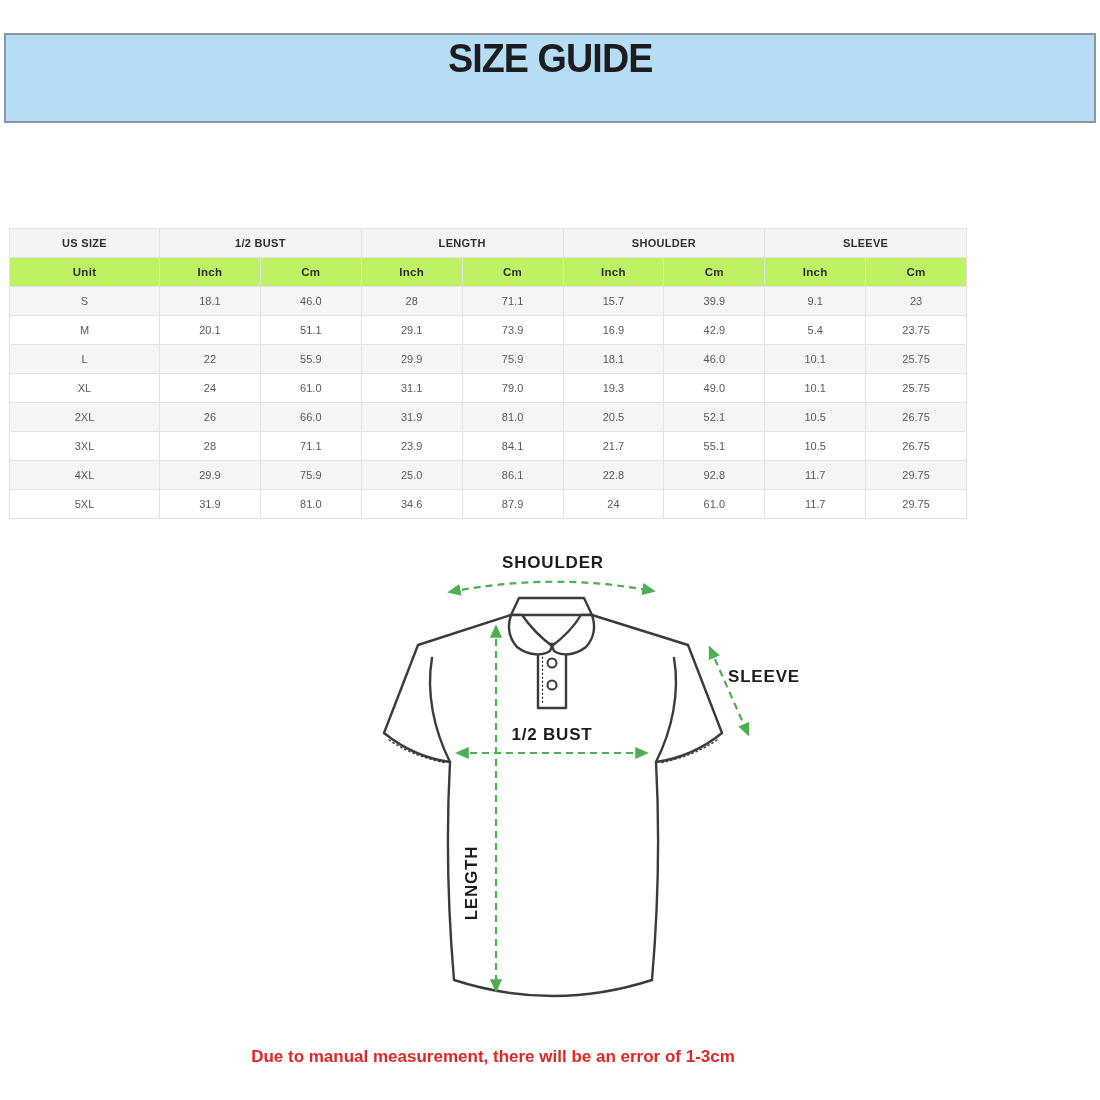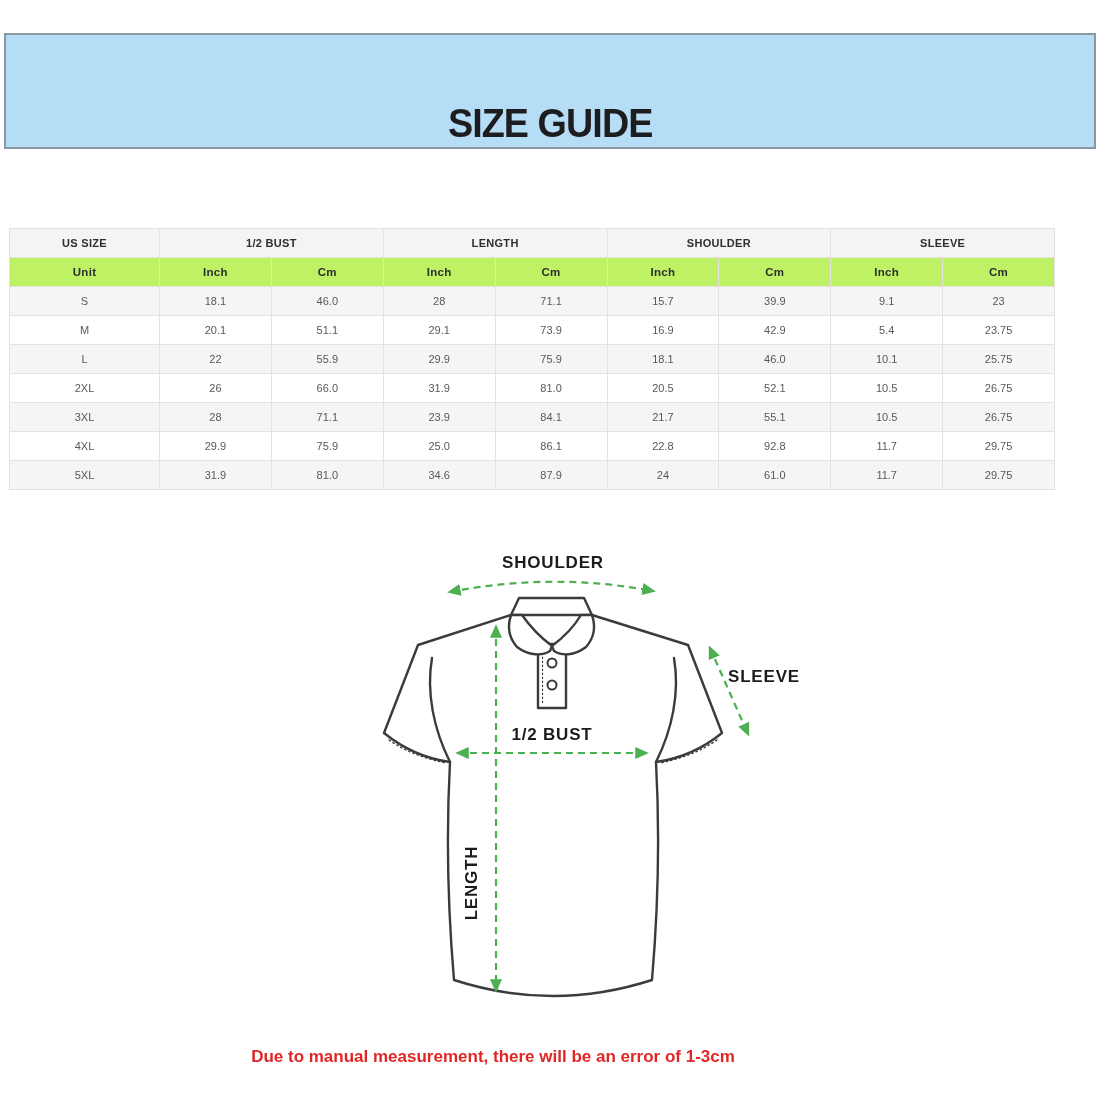--- a/index.html
+++ b/index.html
@@ -9,39 +9,39 @@
     width: 1100px;
     height: 1100px;
     font-family: "Liberation Sans", sans-serif;
     overflow: hidden;
   }
 
   
   .banner {
     position: absolute;
     left: 4px; top: 33px;
-    width: 1092px; height: 116px;
+    width: 1092px; height: 90px;
     background: #b5ddf6;
     border: 2px solid #8a97a1;
-    display: flex; align-items: flex-end; justify-content: center;
+    display: flex; align-items: flex-start; justify-content: center;
   }
   .banner h1 {
     font-size: 41px;
     font-weight: bold;
     color: #1d1d1f;
     letter-spacing: -1px;
     transform: scaleX(0.92);
     white-space: nowrap;
   }
 
   
   .size-table {
     position: absolute;
     left: 9px; top: 228px;
-    width: 1046px;
+    width: 958px;
     border-collapse: collapse;
     table-layout: fixed;
   }
   .size-table th, .size-table td {
     border: 1px solid #e2e2e4;
     text-align: center;
     vertical-align: middle;
     height: 29px;
     padding: 0 4px;
   }
@@ -148,20 +148,31 @@
         <td>22</td>
         <td>55.9</td>
         <td>29.9</td>
         <td>75.9</td>
         <td>18.1</td>
         <td>46.0</td>
         <td>10.1</td>
         <td>25.75</td>
       </tr>
       <tr>
+        <td>XL</td>
+        <td>24</td>
+        <td>61.0</td>
+        <td>31.1</td>
+        <td>79.0</td>
+        <td>19.3</td>
+        <td>49.0</td>
+        <td>10.1</td>
+        <td>25.75</td>
+      </tr>
+      <tr>
         <td>2XL</td>
         <td>26</td>
         <td>66.0</td>
         <td>31.9</td>
         <td>81.0</td>
         <td>20.5</td>
         <td>52.1</td>
         <td>10.5</td>
         <td>26.75</td>
       </tr>

